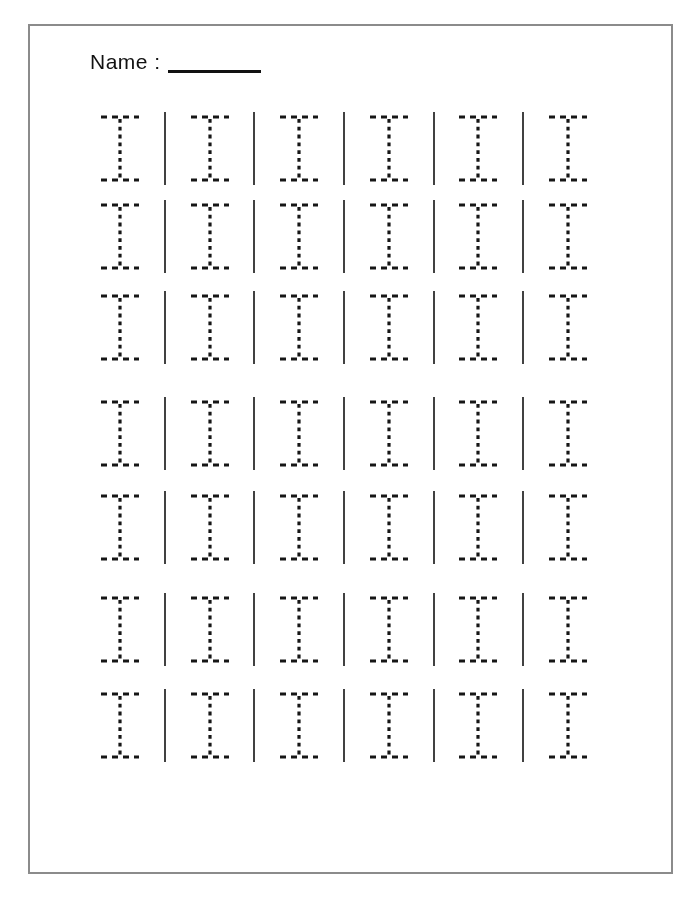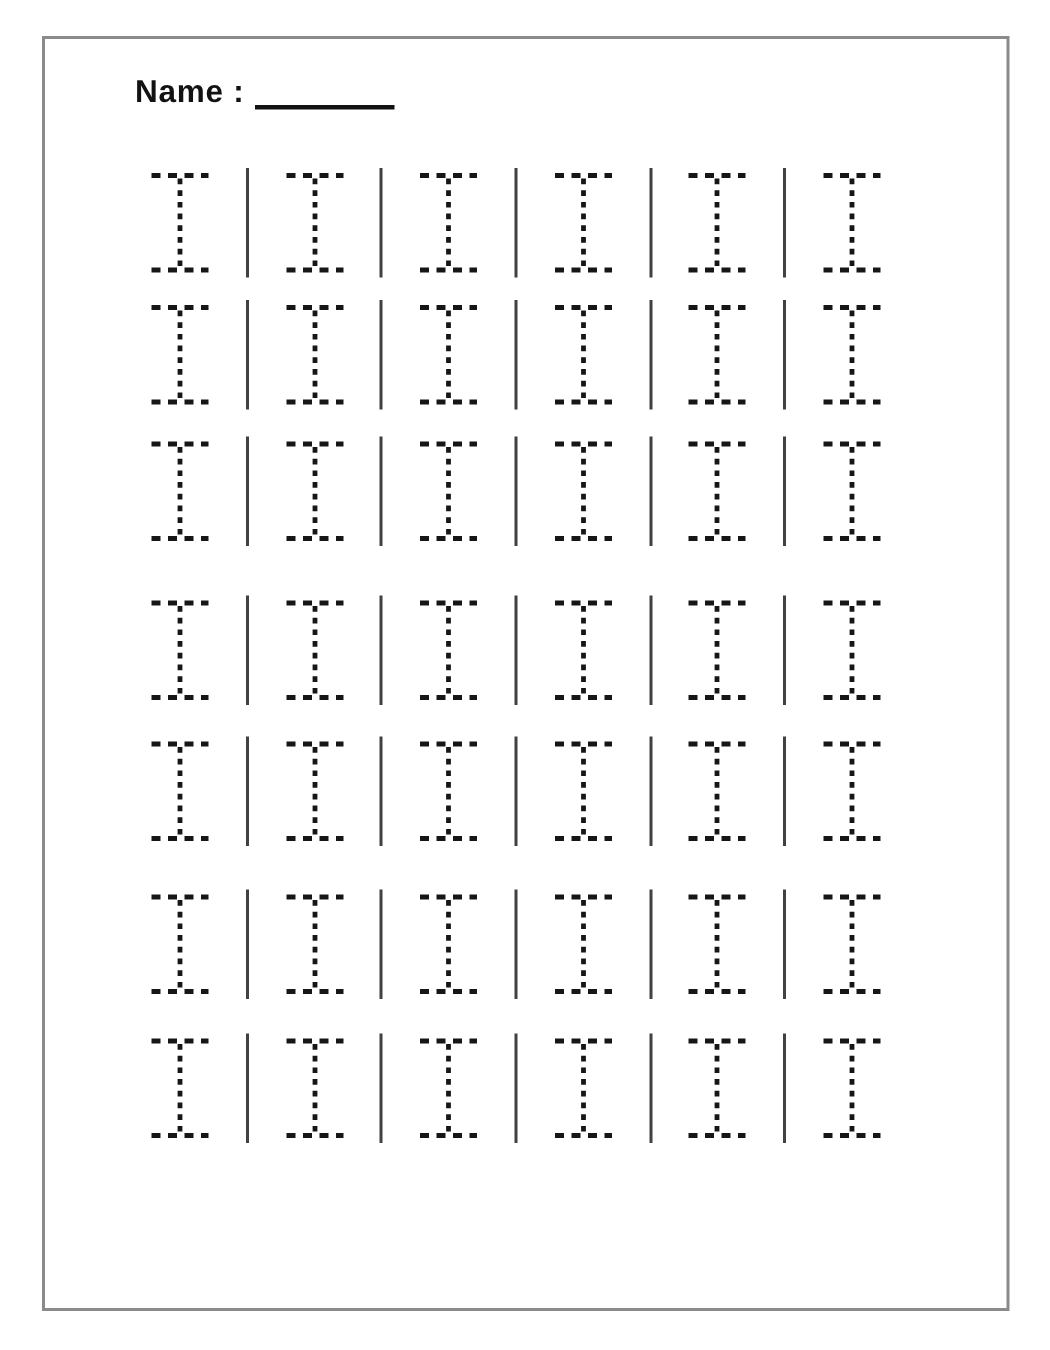--- a/index.html
+++ b/index.html
@@ -31,21 +31,21 @@
     position: absolute;
     left: 90px; top: 50px;
     display: flex;
     align-items: flex-end;
   }
   .name-label {
     font-size: 21px;
     line-height: 24px;
     color: var(--text);
     letter-spacing: 0.5px;
-    font-weight: 700;
+    font-weight: 400;
   }
   .name-underline {
     display: inline-block;
     width: 93px;
     height: 0;
     border-bottom: 3px solid var(--text);
     margin-left: 7px;
     margin-bottom: 1px;
   }
   .trace-grid {

